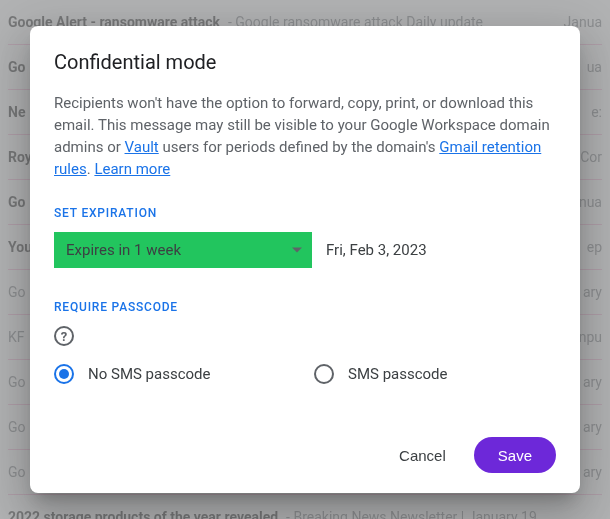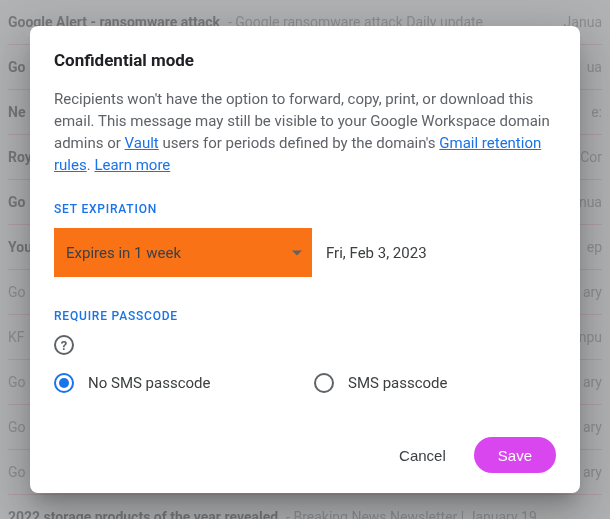--- a/index.html
+++ b/index.html
@@ -42,22 +42,22 @@
       background: #fff;
       border-radius: 8px;
       padding: 24px 24px 20px 24px;
       box-shadow: 0 11px 15px -7px rgba(0,0,0,.2),
                   0 24px 38px 3px rgba(0,0,0,.14),
                   0 9px 46px 8px rgba(0,0,0,.12);
       display: flex;
       flex-direction: column;
     }
     .dialog h1 {
-      font-size: 17px;
-      font-weight: 700;
+      font-size: 20px;
+      font-weight: 400;
       color: #202124;
       margin-bottom: 18px;
       letter-spacing: 0;
     }
     .desc {
       font-size: 15px;
       line-height: 22px;
       color: #5f6368;
       margin-bottom: 26px;
     }
@@ -70,22 +70,22 @@
       margin-bottom: 12px;
     }
     .expiration-row {
       display: flex;
       align-items: center;
       gap: 14px;
       margin-bottom: 32px;
     }
     .dropdown {
       position: relative;
-      background: #f97316;
-      height: 49px;
+      background: #22c55e;
+      height: 36px;
       width: 258px;
       display: flex;
       align-items: center;
       padding: 0 12px;
       font-size: 15px;
       color: #3c4043;
       border-radius: 0;
       cursor: pointer;
     }
     .dropdown .chev {
@@ -159,21 +159,21 @@
       border-radius: 18px;
       font-size: 15px;
       font-weight: 500;
       border: none;
       cursor: pointer;
       display: inline-flex;
       align-items: center;
       justify-content: center;
     }
     .btn-text { background: transparent; color: #3c4043; padding: 0 16px; }
-    .btn-primary { background: #d946ef; color: #fff; }
+    .btn-primary { background: #6d28d9; color: #fff; }
   </style>
 </head>
 <body>
 
 <div class="bg-email-list">
     <div class="email-row">
       <span class="sender">Google Alert - ransomware attack</span>
       <span class="subject">- Google ransomware attack Daily update</span>
       <span class="date">Janua</span>
     </div>

